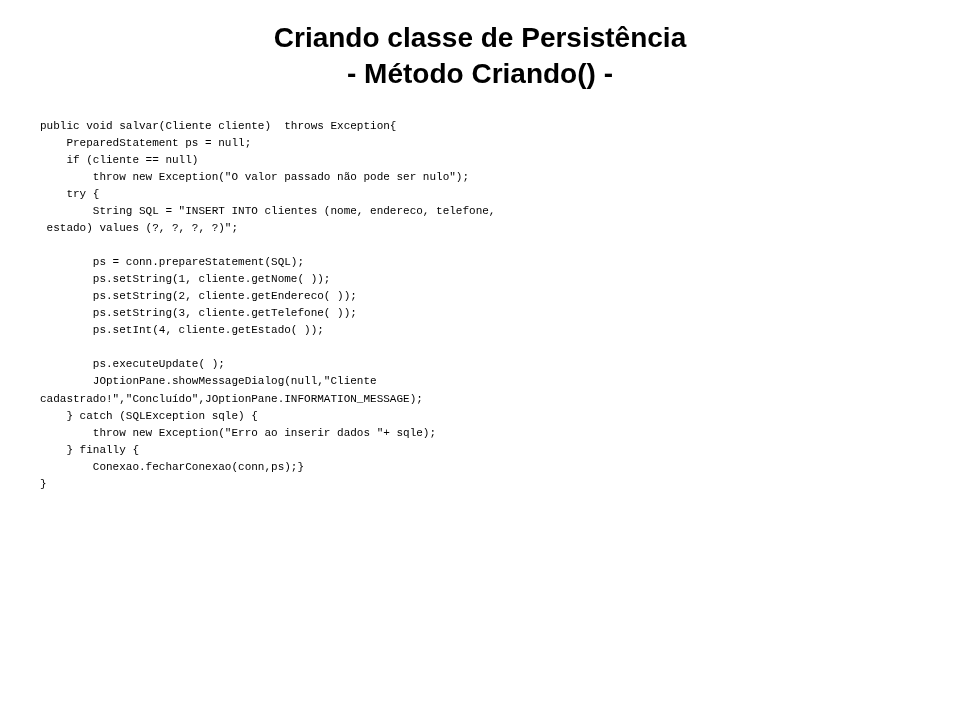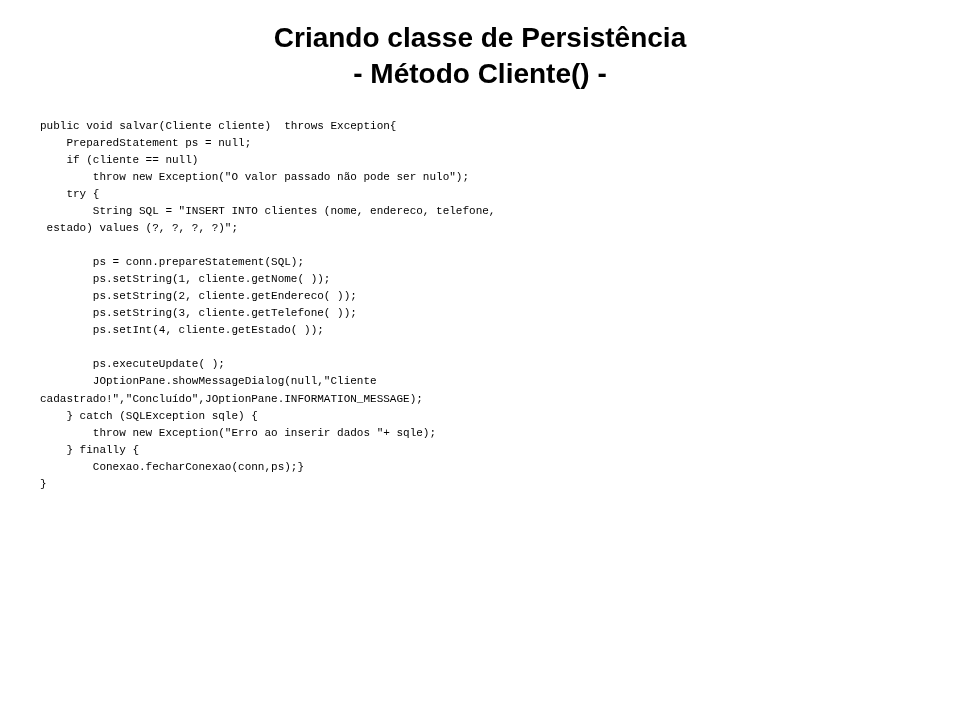--- a/index.html
+++ b/index.html
@@ -33,21 +33,21 @@
       line-height: 1.55;
       white-space: pre;
       padding-left: 10px;
     }
   </style>
 </head>
 <body>
 
 <div class="page-title">
   <span>Criando classe de Persistência</span><br>
-  <span>- Método Cliente() -</span>
+  <span>- Método Criando() -</span>
 </div>
 
 <div class="code-block">public void salvar(Cliente cliente)  throws Exception{
     PreparedStatement ps = null;
     if (cliente == null)
         throw new Exception("O valor passado não pode ser nulo");
     try {
         String SQL = "INSERT INTO clientes (nome, endereco, telefone,
  estado) values (?, ?, ?, ?)";
 

